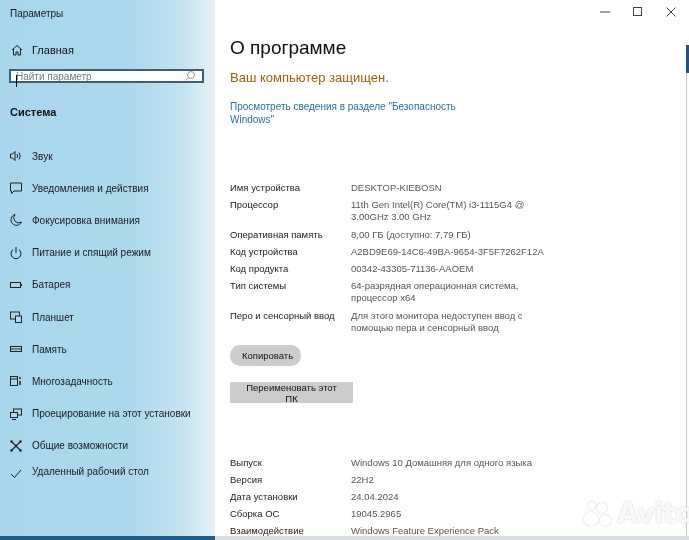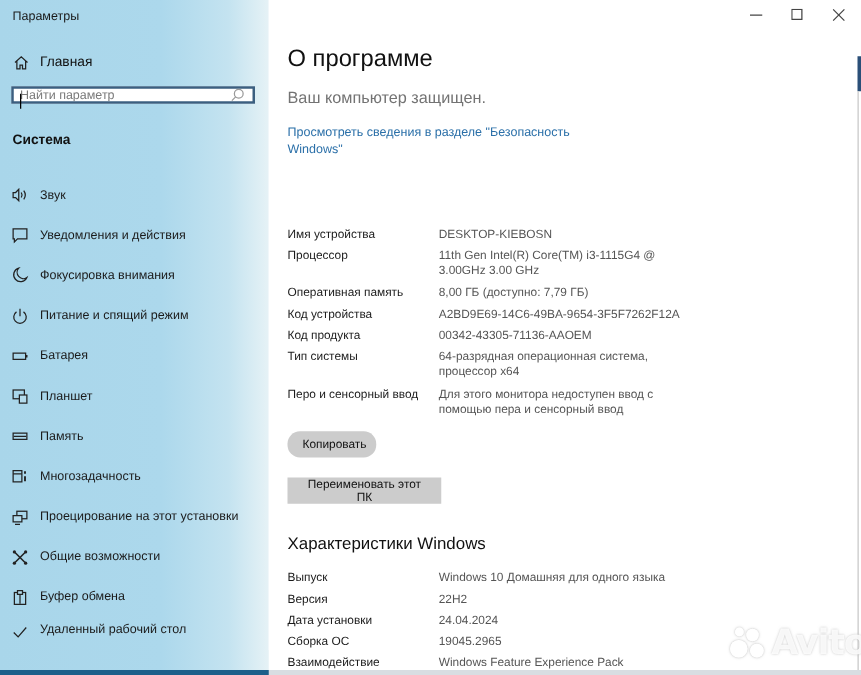--- a/index.html
+++ b/index.html
@@ -39,21 +39,21 @@
     .nav-item .ico { width: 14px; height: 14px; margin-left: 9px; display: flex; align-items: center; justify-content: center; }
     .nav-item .lbl { margin-left: 9px; font-size: 10px; color: #1b1b1b; white-space: nowrap; }
     .nav-item.partial { height: 20px; align-items: flex-start; padding-top: 4px; }
 
     
     .main { position: absolute; left: 215px; top: 0; width: 474px; height: 520px; background: #ffffff; }
     .title-controls { position: absolute; right: 2px; top: 0; height: 24px; display: flex; }
     .tc-btn { width: 33px; height: 24px; display: flex; align-items: center; justify-content: center; cursor: pointer; }
 
     .page-title { position: absolute; left: 15px; top: 37px; font-size: 19px; color: #111; font-weight: normal; }
-    .protected { position: absolute; left: 15px; top: 70px; font-size: 13px; color: #737373; }
+    .protected { position: absolute; left: 15px; top: 70px; font-size: 13px; color: #a16207; }
     .security-link { position: absolute; left: 15px; top: 100px; width: 230px; font-size: 10px; line-height: 13px; color: #2a6fa8; cursor: pointer; }
 
     .h2 { position: absolute; left: 15px; font-size: 13.5px; color: #111; }
     .h2.dev { top: 151px; }
     .h2.win { top: 427px; }
 
     .spec { position: absolute; left: 15px; font-size: 9.5px; line-height: 12px; }
     .spec .k { position: absolute; left: 0; top: 0; width: 120px; color: #1b1b1b; white-space: nowrap; }
     .spec .v { position: absolute; left: 121px; top: 0; width: 200px; color: #555; }
 
@@ -196,30 +196,20 @@
               <line x1="3" y1="3" x2="11" y2="11" stroke="#222" stroke-width="1.3"></line>
               <line x1="11" y1="3" x2="3" y2="11" stroke="#222" stroke-width="1.3"></line>
               <circle cx="2.5" cy="2.5" r="1.3" fill="#222"></circle>
               <circle cx="11.5" cy="2.5" r="1.3" fill="#222"></circle>
               <circle cx="2.5" cy="11.5" r="1.3" fill="#222"></circle>
               <circle cx="11.5" cy="11.5" r="1.3" fill="#222"></circle>
             </svg>
           </span>
         <span class="lbl">Общие возможности</span>
       </div>
-      <div class="nav-item">
-        <span class="ico">
-            <svg width="14" height="14" viewBox="0 0 14 14">
-              <rect x="2.5" y="3" width="9" height="9.5" fill="none" stroke="#222"></rect>
-              <rect x="5" y="1.5" width="4" height="3" fill="#b4dbec" stroke="#222"></rect>
-              <line x1="7" y1="5" x2="7" y2="12" stroke="#222"></line>
-            </svg>
-          </span>
-        <span class="lbl">Буфер обмена</span>
-      </div>
       <div class="nav-item partial">
         <span class="ico">
             <svg width="14" height="14" viewBox="0 0 14 14">
               <path d="M2 8 L5.5 11.5 L12 4" fill="none" stroke="#222"></path>
             </svg>
           </span>
         <span class="lbl">Удаленный рабочий стол</span>
       </div>
     </div>
   </div>
@@ -274,21 +264,20 @@
       <span class="v" style="width:180px;">64-разрядная операционная система, процессор x64</span>
     </div>
     <div class="spec" style="top:310px;">
       <span class="k">Перо и сенсорный ввод</span>
       <span class="v" style="width:185px;">Для этого монитора недоступен ввод с помощью пера и сенсорный ввод</span>
     </div>
 
     <button class="btn copy">Копировать</button>
     <button class="btn rename">Переименовать этот ПК</button>
 
-    <div class="h2 win">Характеристики Windows</div>
 
     <div class="spec" style="top:457px;">
       <span class="k">Выпуск</span>
       <span class="v" style="width:240px;">Windows 10 Домашняя для одного языка</span>
     </div>
     <div class="spec" style="top:474px;">
       <span class="k">Версия</span>
       <span class="v">22H2</span>
     </div>
     <div class="spec" style="top:491px;">

